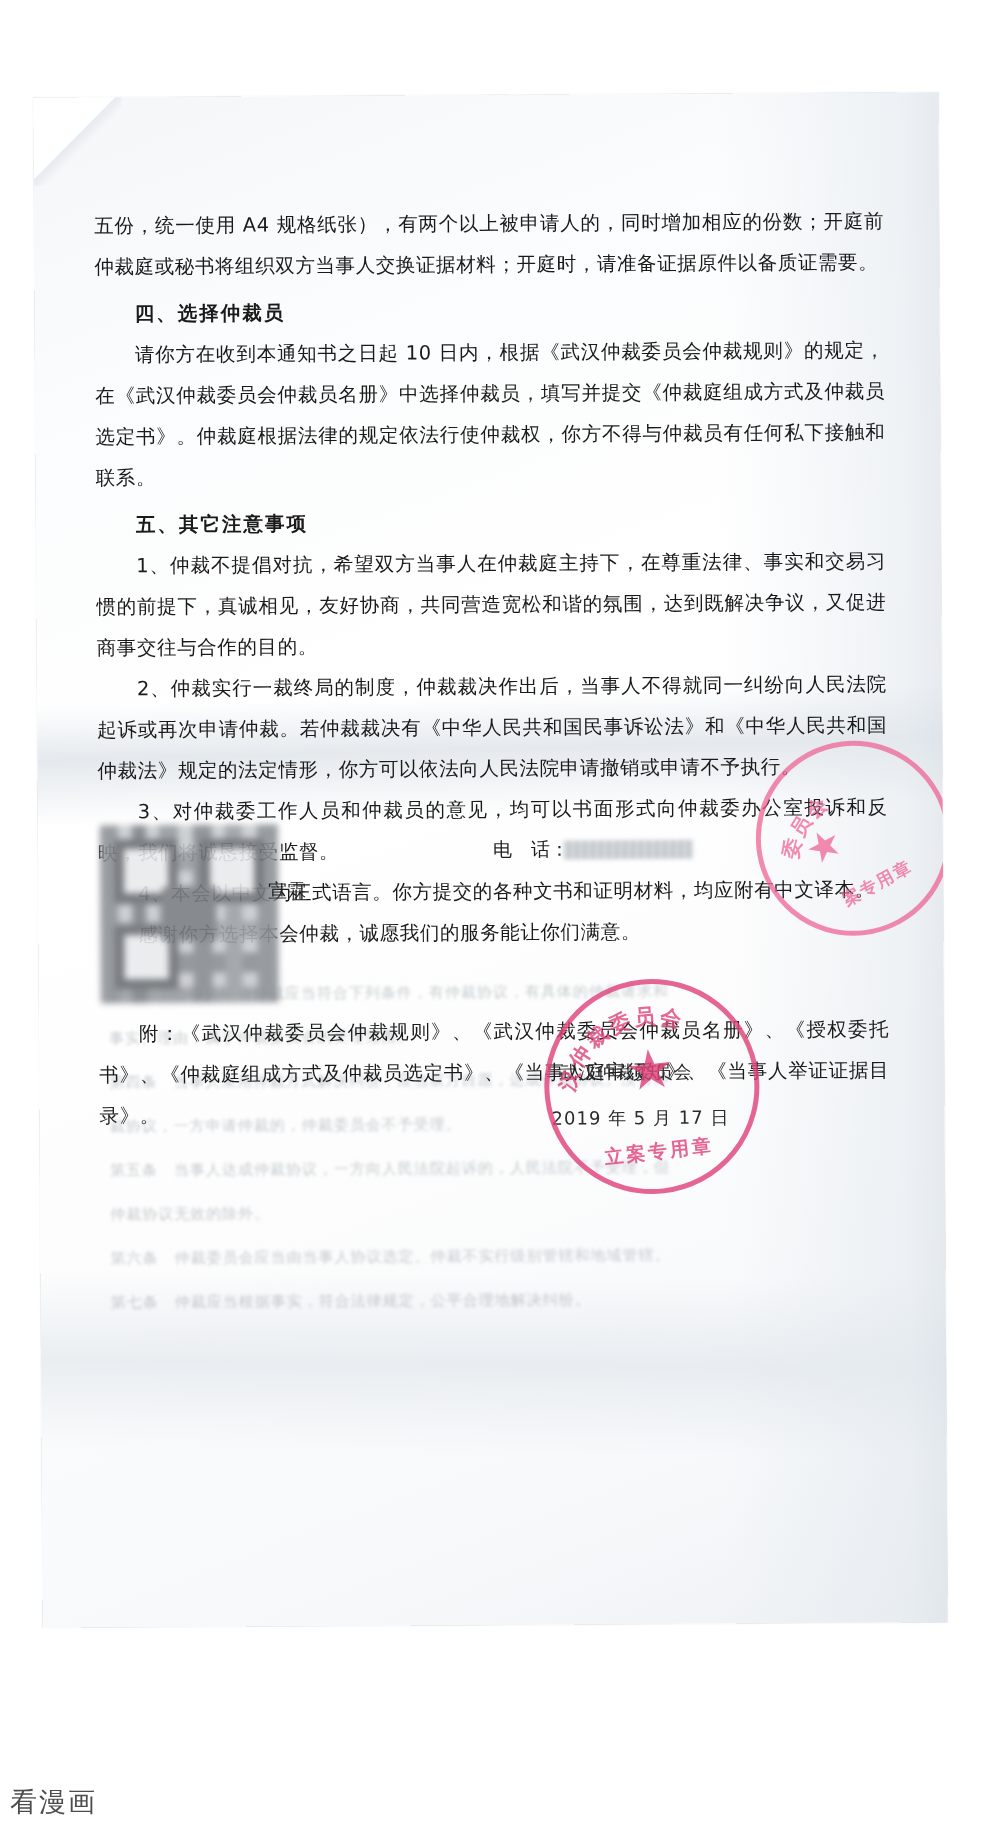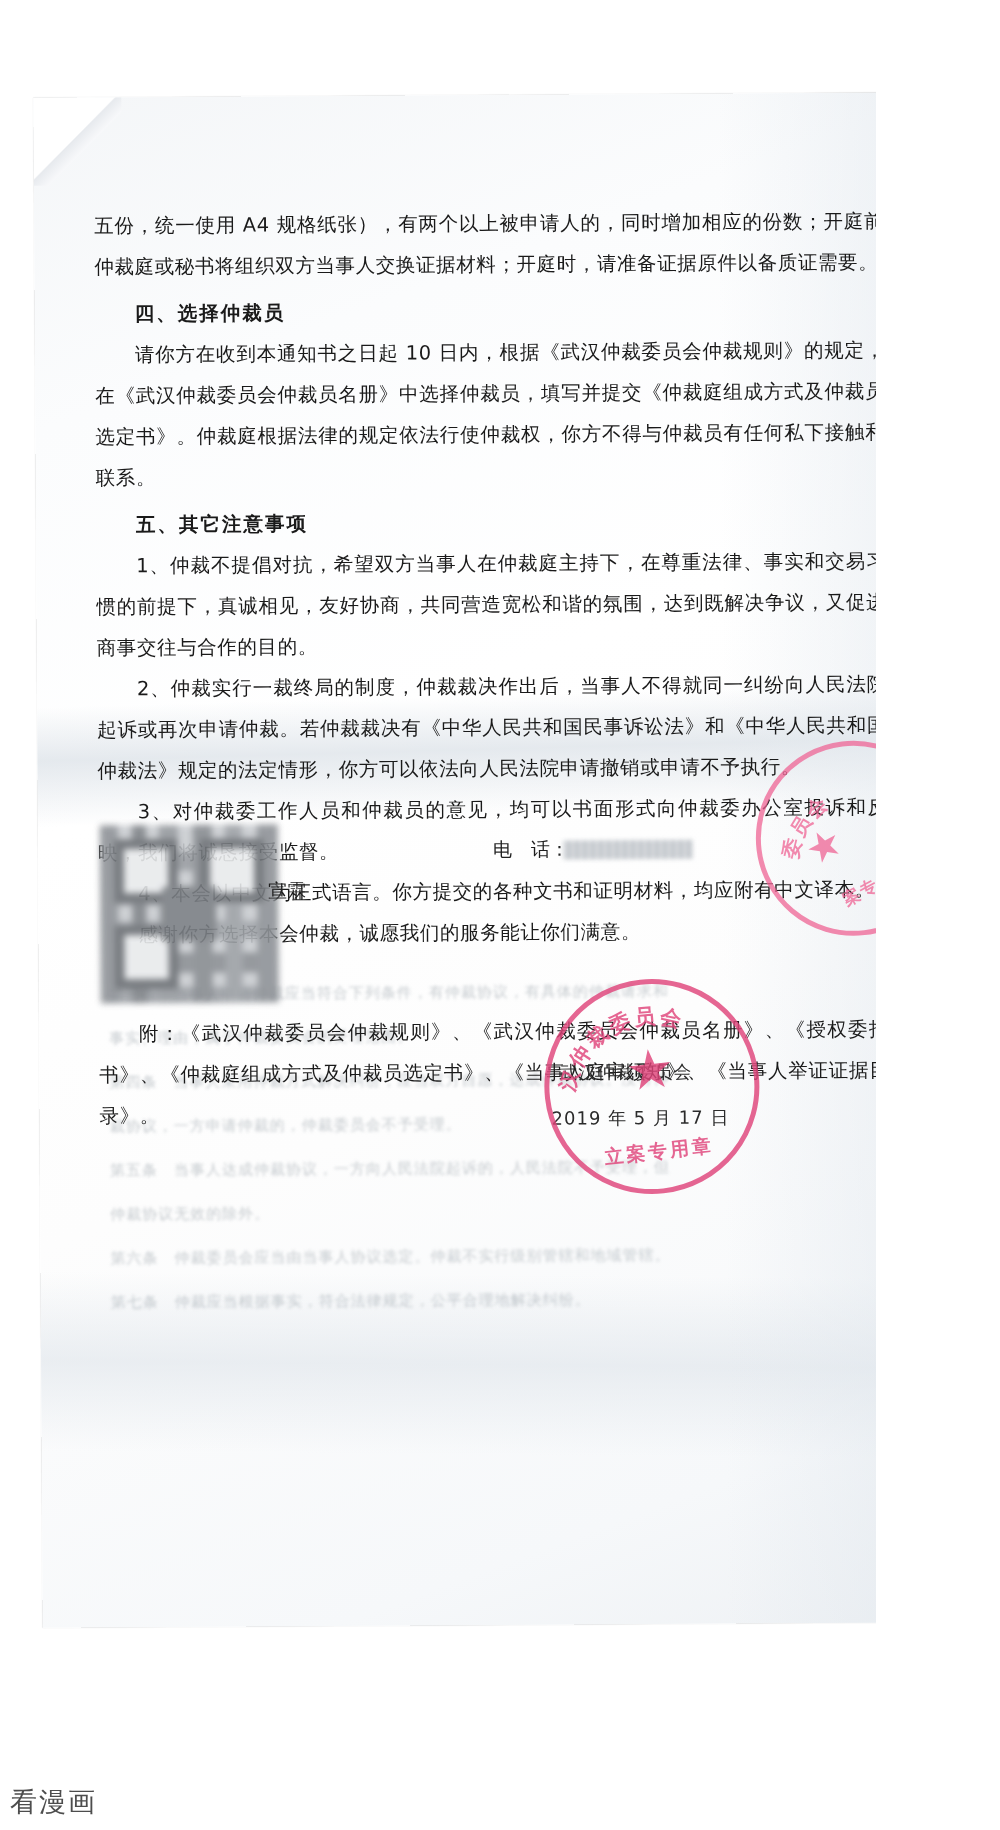--- a/index.html
+++ b/index.html
@@ -2,21 +2,21 @@
 <html><head>
 <meta charset="utf-8">
 <style>
   html, body {
     margin: 0;
     padding: 0;
     background: #ffffff;
   }
   #page {
     position: relative;
-    width: 876px;
+    width: 1000px;
     height: 1830px;
     overflow: hidden;
     background: #ffffff;
     font-family: "DejaVu Sans", "Liberation Sans", sans-serif;
   }
 
   
   .paper {
     position: absolute;
     left: 38px;

